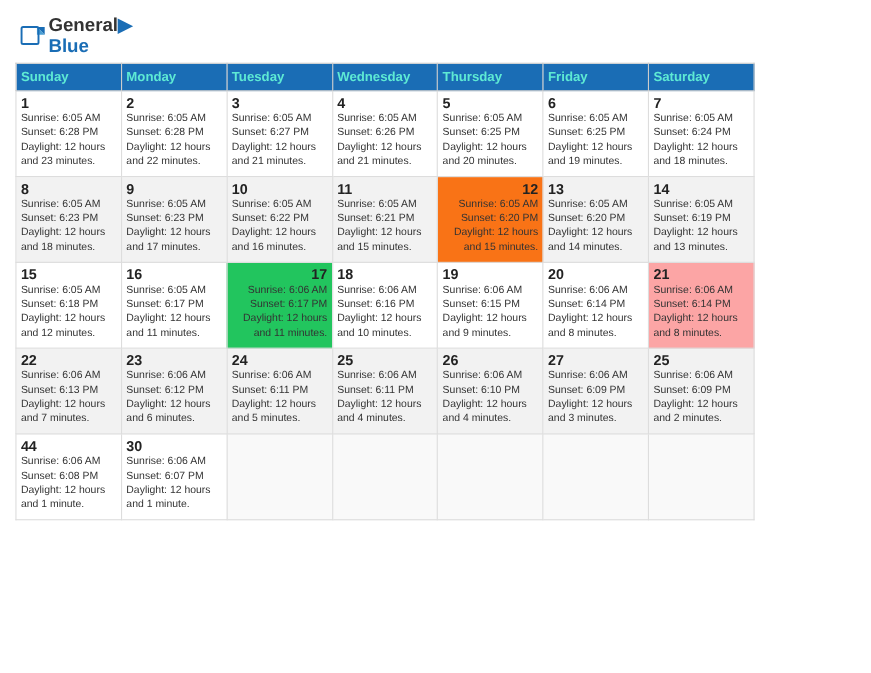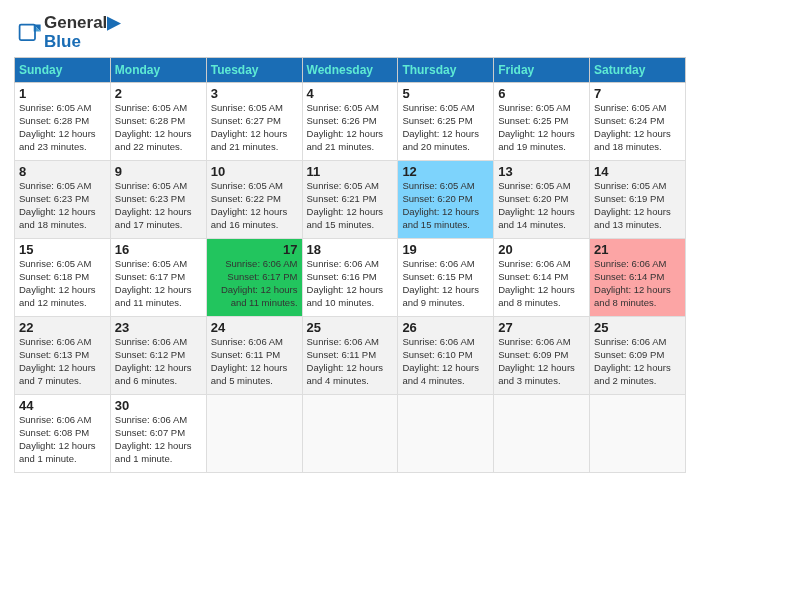--- a/index.html
+++ b/index.html
@@ -193,21 +193,21 @@
 Daylight: 12 hours
 and 16 minutes.</div>
           </td>
           <td style="background: rgb(242, 242, 242); margin-left: 23px;">
             <span class="day-num">11</span>
             <div class="day-info" style="white-space: pre-line;">Sunrise: 6:05 AM
 Sunset: 6:21 PM
 Daylight: 12 hours
 and 15 minutes.</div>
           </td>
-          <td style="background: #7dd3fc;">
+          <td style="background: #f97316; text-align: right;">
             <span class="day-num">12</span>
             <div class="day-info" style="white-space: pre-line;">Sunrise: 6:05 AM
 Sunset: 6:20 PM
 Daylight: 12 hours
 and 15 minutes.</div>
           </td>
           <td style="background: rgb(242, 242, 242);">
             <span class="day-num">13</span>
             <div class="day-info" style="white-space: pre-line;">Sunrise: 6:05 AM
 Sunset: 6:20 PM

